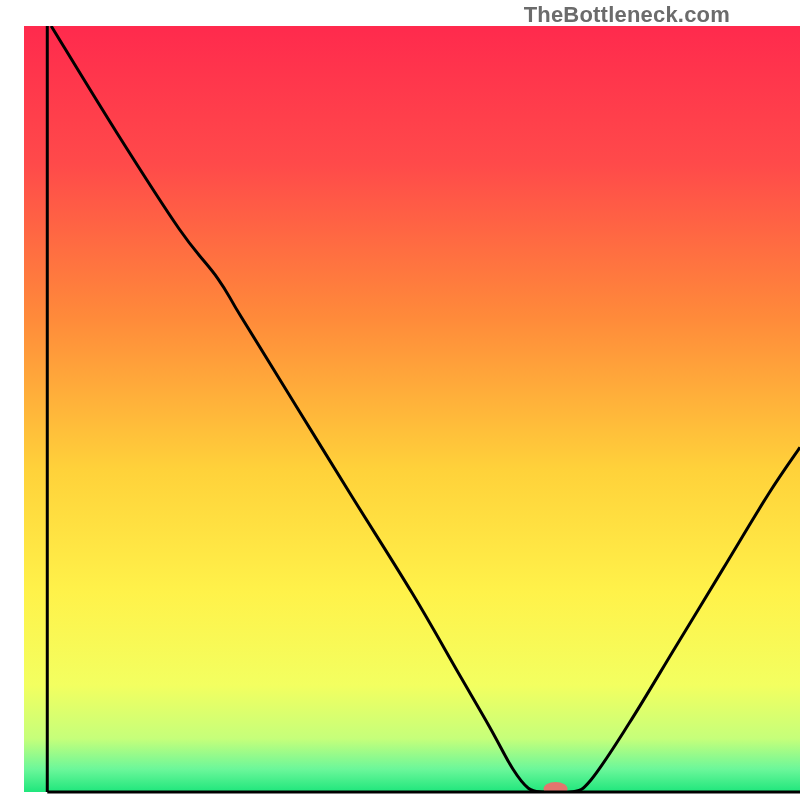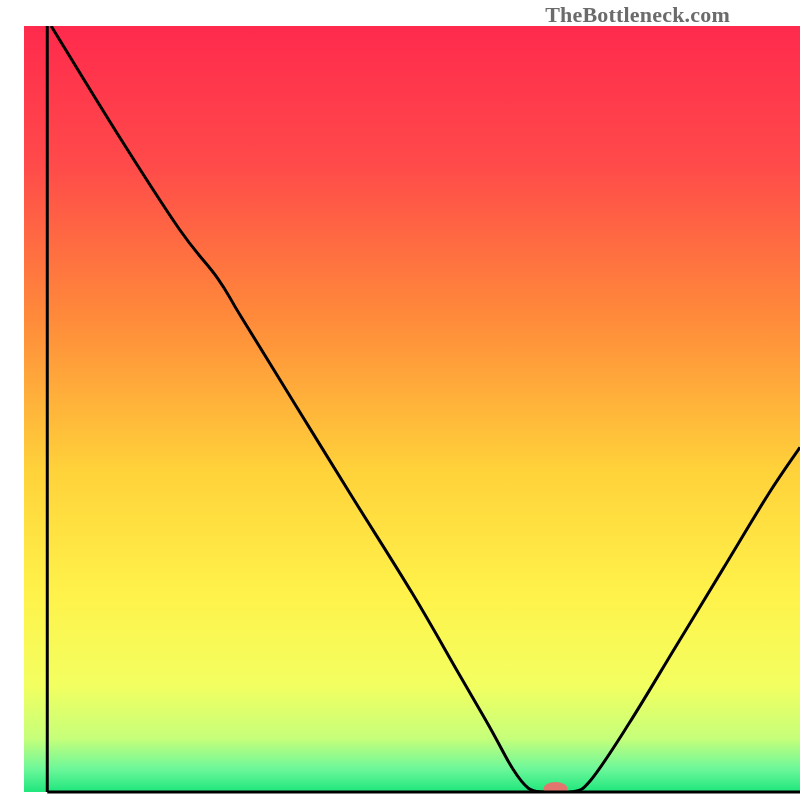--- a/index.html
+++ b/index.html
@@ -8,21 +8,20 @@
     width: 800px;
     height: 800px;
     overflow: hidden;
     background: #ffffff;
     font-family: Arial, Helvetica, sans-serif;
   }
   .chart-container {
     position: relative;
     width: 740px;
     height: 800px;
-    font-family: Liberation Serif, serif;
   }
   .watermark {
     position: absolute;
     top: 2px;
     right: 10px;
     font-size: 22px;
     font-weight: 600;
     color: #6b6b6b;
     letter-spacing: 0.2px;
     z-index: 5;

